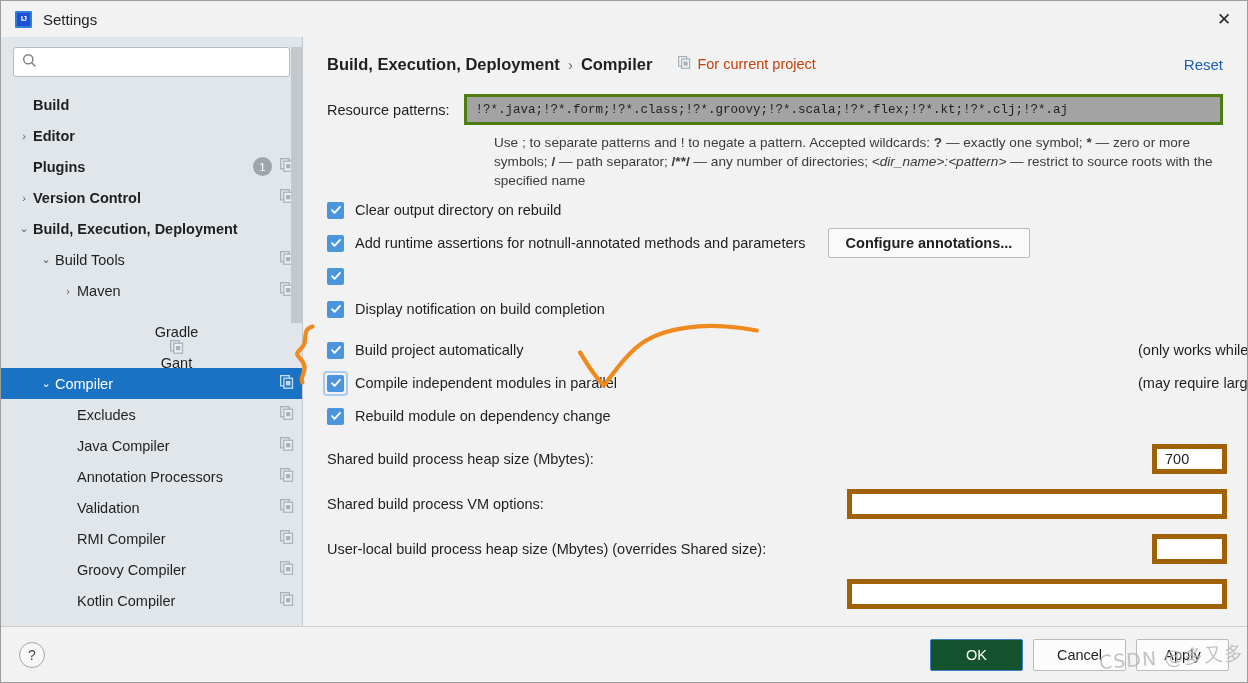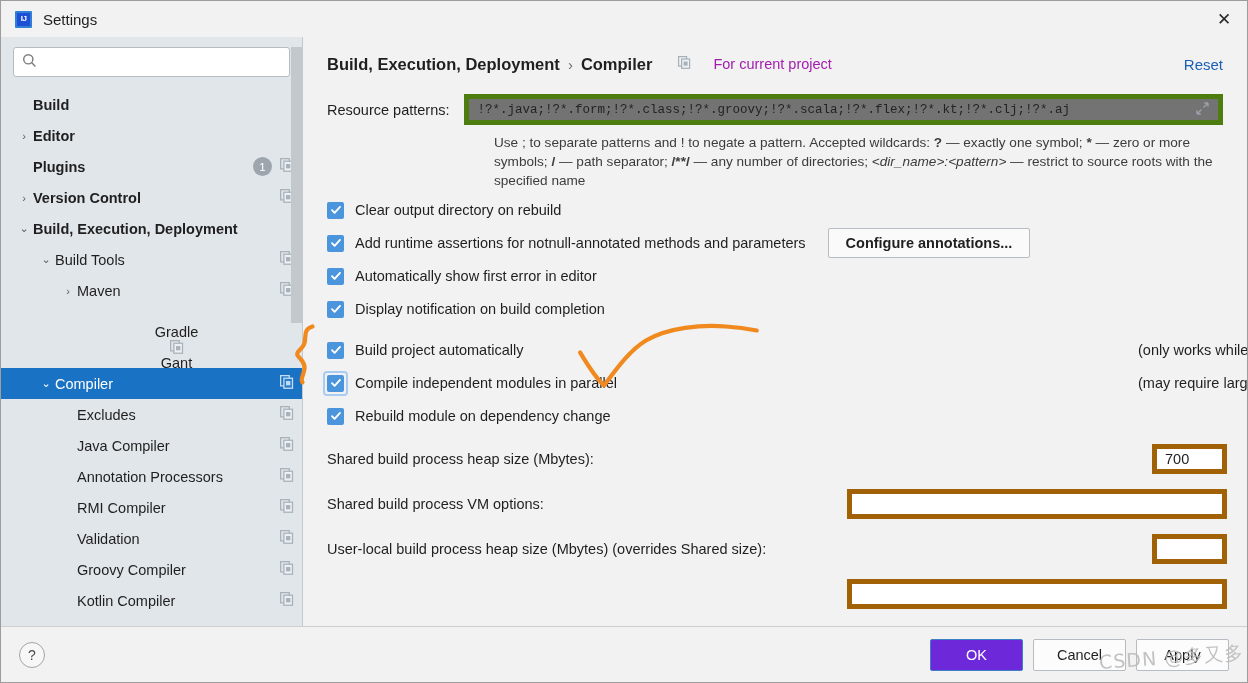--- a/index.html
+++ b/index.html
@@ -113,32 +113,32 @@
     overflow:hidden;
   }
   #crumbs {
     display:flex; align-items:center; height:44px;
     padding-top:10px;
   }
   #crumbs .c1 { font-weight:bold; font-size:16.5px; }
   #crumbs .sep { margin:0 8px; color:#6d6d6d; font-size:15px; }
   #crumbs .c2 { font-weight:bold; font-size:16.5px; }
   #for-proj {
-    margin-left:26px; color:#a21caf; font-size:14.5px;
-    display:flex; align-items:center; gap:22px;
+    margin-left:26px; color:#c2410c; font-size:14.5px;
+    display:flex; align-items:center; gap:6px;
   }
   #reset { margin-left:auto; color:#1a5fb4; font-size:15px; cursor:pointer; }
 
   .row { display:flex; align-items:center; }
 
   #respat-row { margin-top:13px; }
   #respat-label { font-size:14.5px; }
   #respat-field {
     flex:1 1 auto; margin-left:14px; height:31px;
-    background:#737373; border:5px solid #4d7c0f;
+    background:#a3a3a3; border:3px solid #4d7c0f;
     display:flex; align-items:center; padding:0 4px 0 7px;
   }
   #respat-value {
     flex:1 1 auto; border:0; outline:0; background:transparent;
     font-family:"Liberation Mono", monospace; font-size:12.5px;
     color:#232323; letter-spacing:0px;
   }
   #expand-ic { flex:0 0 auto; padding:0 4px; cursor:pointer; }
 
   #hint {
@@ -199,21 +199,21 @@
     font-size:14px; color:#4a4a4a; cursor:pointer;
   }
   #footer .btns { margin-left:auto; display:flex; gap:10px; }
   .dlg-btn {
     height:32px; min-width:93px; padding:0 16px;
     border:1px solid #b6bcc2; background:#fcfcfc; border-radius:2px;
     font-family:"Liberation Sans", sans-serif; font-size:14.5px;
     color:#1f1f1f; cursor:pointer;
   }
   .dlg-btn.primary {
-    background:#6d28d9; border-color:#3c7fc4; color:#fff;
+    background:#14532d; border-color:#3c7fc4; color:#fff;
   }
 
   
   #annot { position:absolute; inset:0; pointer-events:none; }
   #watermark {
     position:absolute; left:1098px; top:644px;
     font-size:19px; color:#b9b9b9; opacity:.85;
     font-family:"DejaVu Sans", sans-serif;
     transform:rotate(-4deg); white-space:nowrap;
     pointer-events:none; letter-spacing:1px;
@@ -358,31 +358,31 @@
             <span class="label">Annotation Processors</span>
             <span class="spacer"></span>
             <span class="copy-ic"><svg width="14" height="14" viewBox="0 0 13 13">
                 <rect x="0.6" y="0.6" width="8" height="9.5" fill="none" stroke="#a7b0b8" stroke-width="1.2"></rect>
                 <rect x="3.6" y="3" width="8" height="9.3" fill="#eef1f4" stroke="#a7b0b8" stroke-width="1.2"></rect>
                 <rect x="5.6" y="5.6" width="4" height="4" fill="#a7b0b8"></rect>
               </svg></span>
           </div>
           <div class="tree-row" style="padding-left: 58px;">
             <span class="arrow"></span>
+            <span class="label">Validation</span>
+            <span class="spacer"></span>
+            <span class="copy-ic"><svg width="14" height="14" viewBox="0 0 13 13">
+                <rect x="0.6" y="0.6" width="8" height="9.5" fill="none" stroke="#a7b0b8" stroke-width="1.2"></rect>
+                <rect x="3.6" y="3" width="8" height="9.3" fill="#eef1f4" stroke="#a7b0b8" stroke-width="1.2"></rect>
+                <rect x="5.6" y="5.6" width="4" height="4" fill="#a7b0b8"></rect>
+              </svg></span>
+          </div>
+          <div class="tree-row" style="padding-left: 58px;">
+            <span class="arrow"></span>
             <span class="label">RMI Compiler</span>
-            <span class="spacer"></span>
-            <span class="copy-ic"><svg width="14" height="14" viewBox="0 0 13 13">
-                <rect x="0.6" y="0.6" width="8" height="9.5" fill="none" stroke="#a7b0b8" stroke-width="1.2"></rect>
-                <rect x="3.6" y="3" width="8" height="9.3" fill="#eef1f4" stroke="#a7b0b8" stroke-width="1.2"></rect>
-                <rect x="5.6" y="5.6" width="4" height="4" fill="#a7b0b8"></rect>
-              </svg></span>
-          </div>
-          <div class="tree-row" style="padding-left: 58px;">
-            <span class="arrow"></span>
-            <span class="label">Validation</span>
             <span class="spacer"></span>
             <span class="copy-ic"><svg width="14" height="14" viewBox="0 0 13 13">
                 <rect x="0.6" y="0.6" width="8" height="9.5" fill="none" stroke="#a7b0b8" stroke-width="1.2"></rect>
                 <rect x="3.6" y="3" width="8" height="9.3" fill="#eef1f4" stroke="#a7b0b8" stroke-width="1.2"></rect>
                 <rect x="5.6" y="5.6" width="4" height="4" fill="#a7b0b8"></rect>
               </svg></span>
           </div>
           <div class="tree-row" style="padding-left: 58px;">
             <span class="arrow"></span>
             <span class="label">Groovy Compiler</span>
@@ -460,21 +460,20 @@
             </span>
             <span class="cb-label">Add runtime assertions for notnull-annotated methods and parameters</span>
             <button id="btn-annot">Configure annotations...</button>
           </div>
           <div class="cb-row">
             <span class="cb">
               <svg width="12" height="12" viewBox="0 0 12 12">
                 <path d="M2 6.2 L4.6 8.8 L10 2.9" fill="none" stroke="#ffffff" stroke-width="1.9" stroke-linecap="round" stroke-linejoin="round"></path>
               </svg>
             </span>
-            <span class="cb-label">Automatically show first error in editor</span>
           </div>
           <div class="cb-row">
             <span class="cb">
               <svg width="12" height="12" viewBox="0 0 12 12">
                 <path d="M2 6.2 L4.6 8.8 L10 2.9" fill="none" stroke="#ffffff" stroke-width="1.9" stroke-linecap="round" stroke-linejoin="round"></path>
               </svg>
             </span>
             <span class="cb-label">Display notification on build completion</span>
           </div>
           <div class="cb-row" style="margin-top: 15px;">

